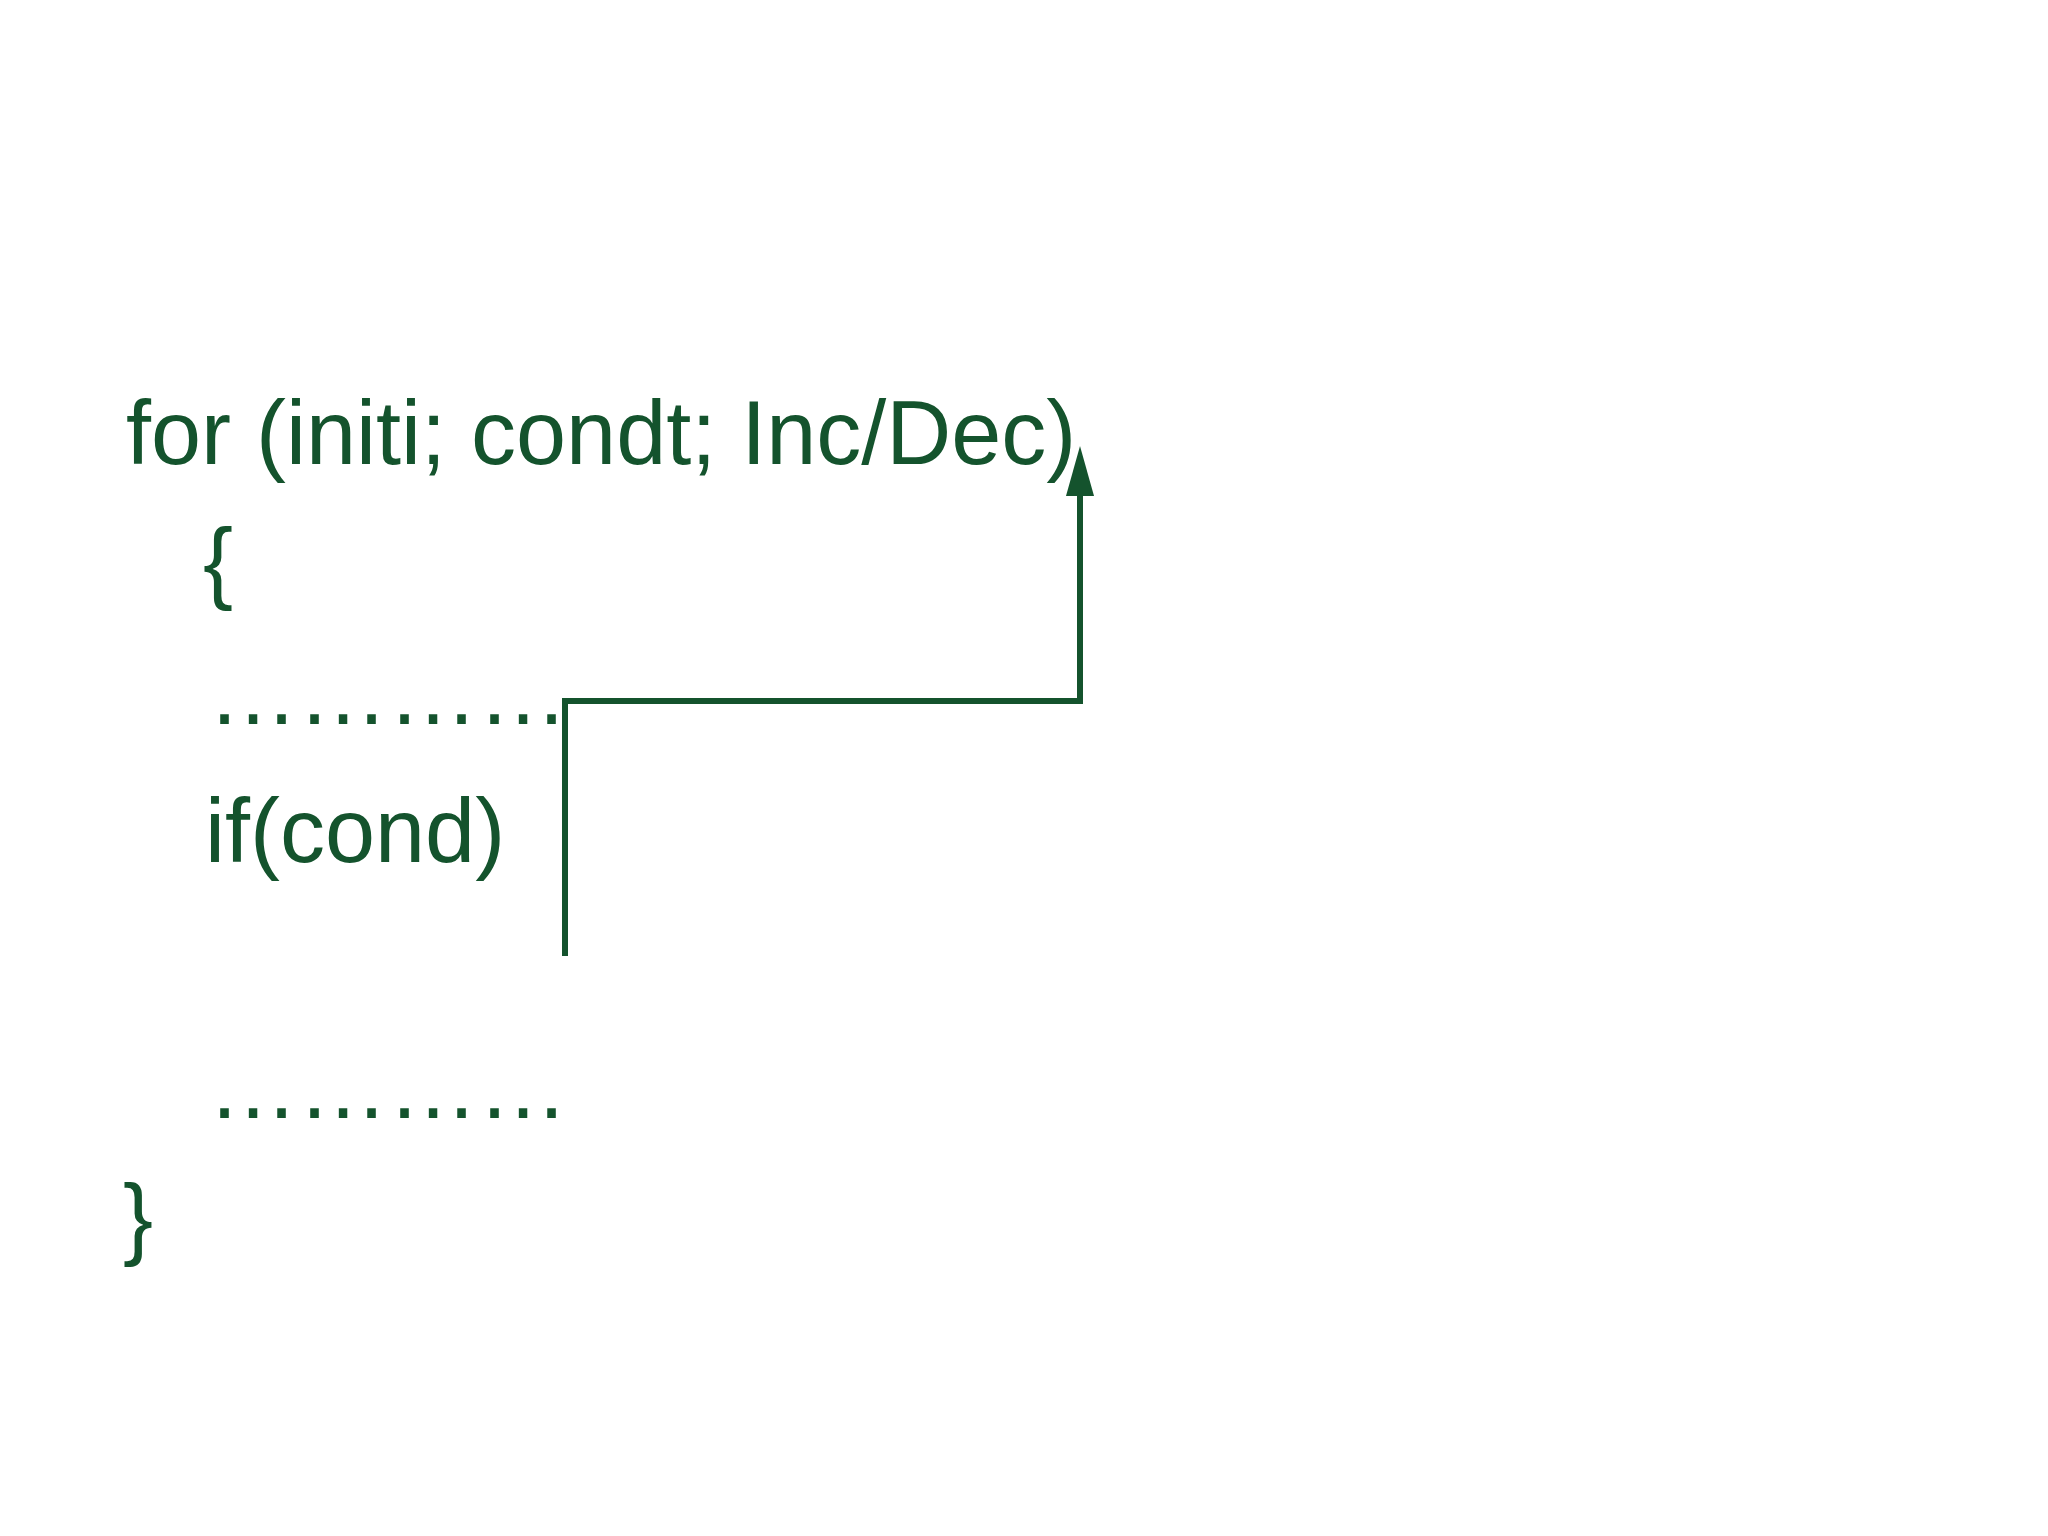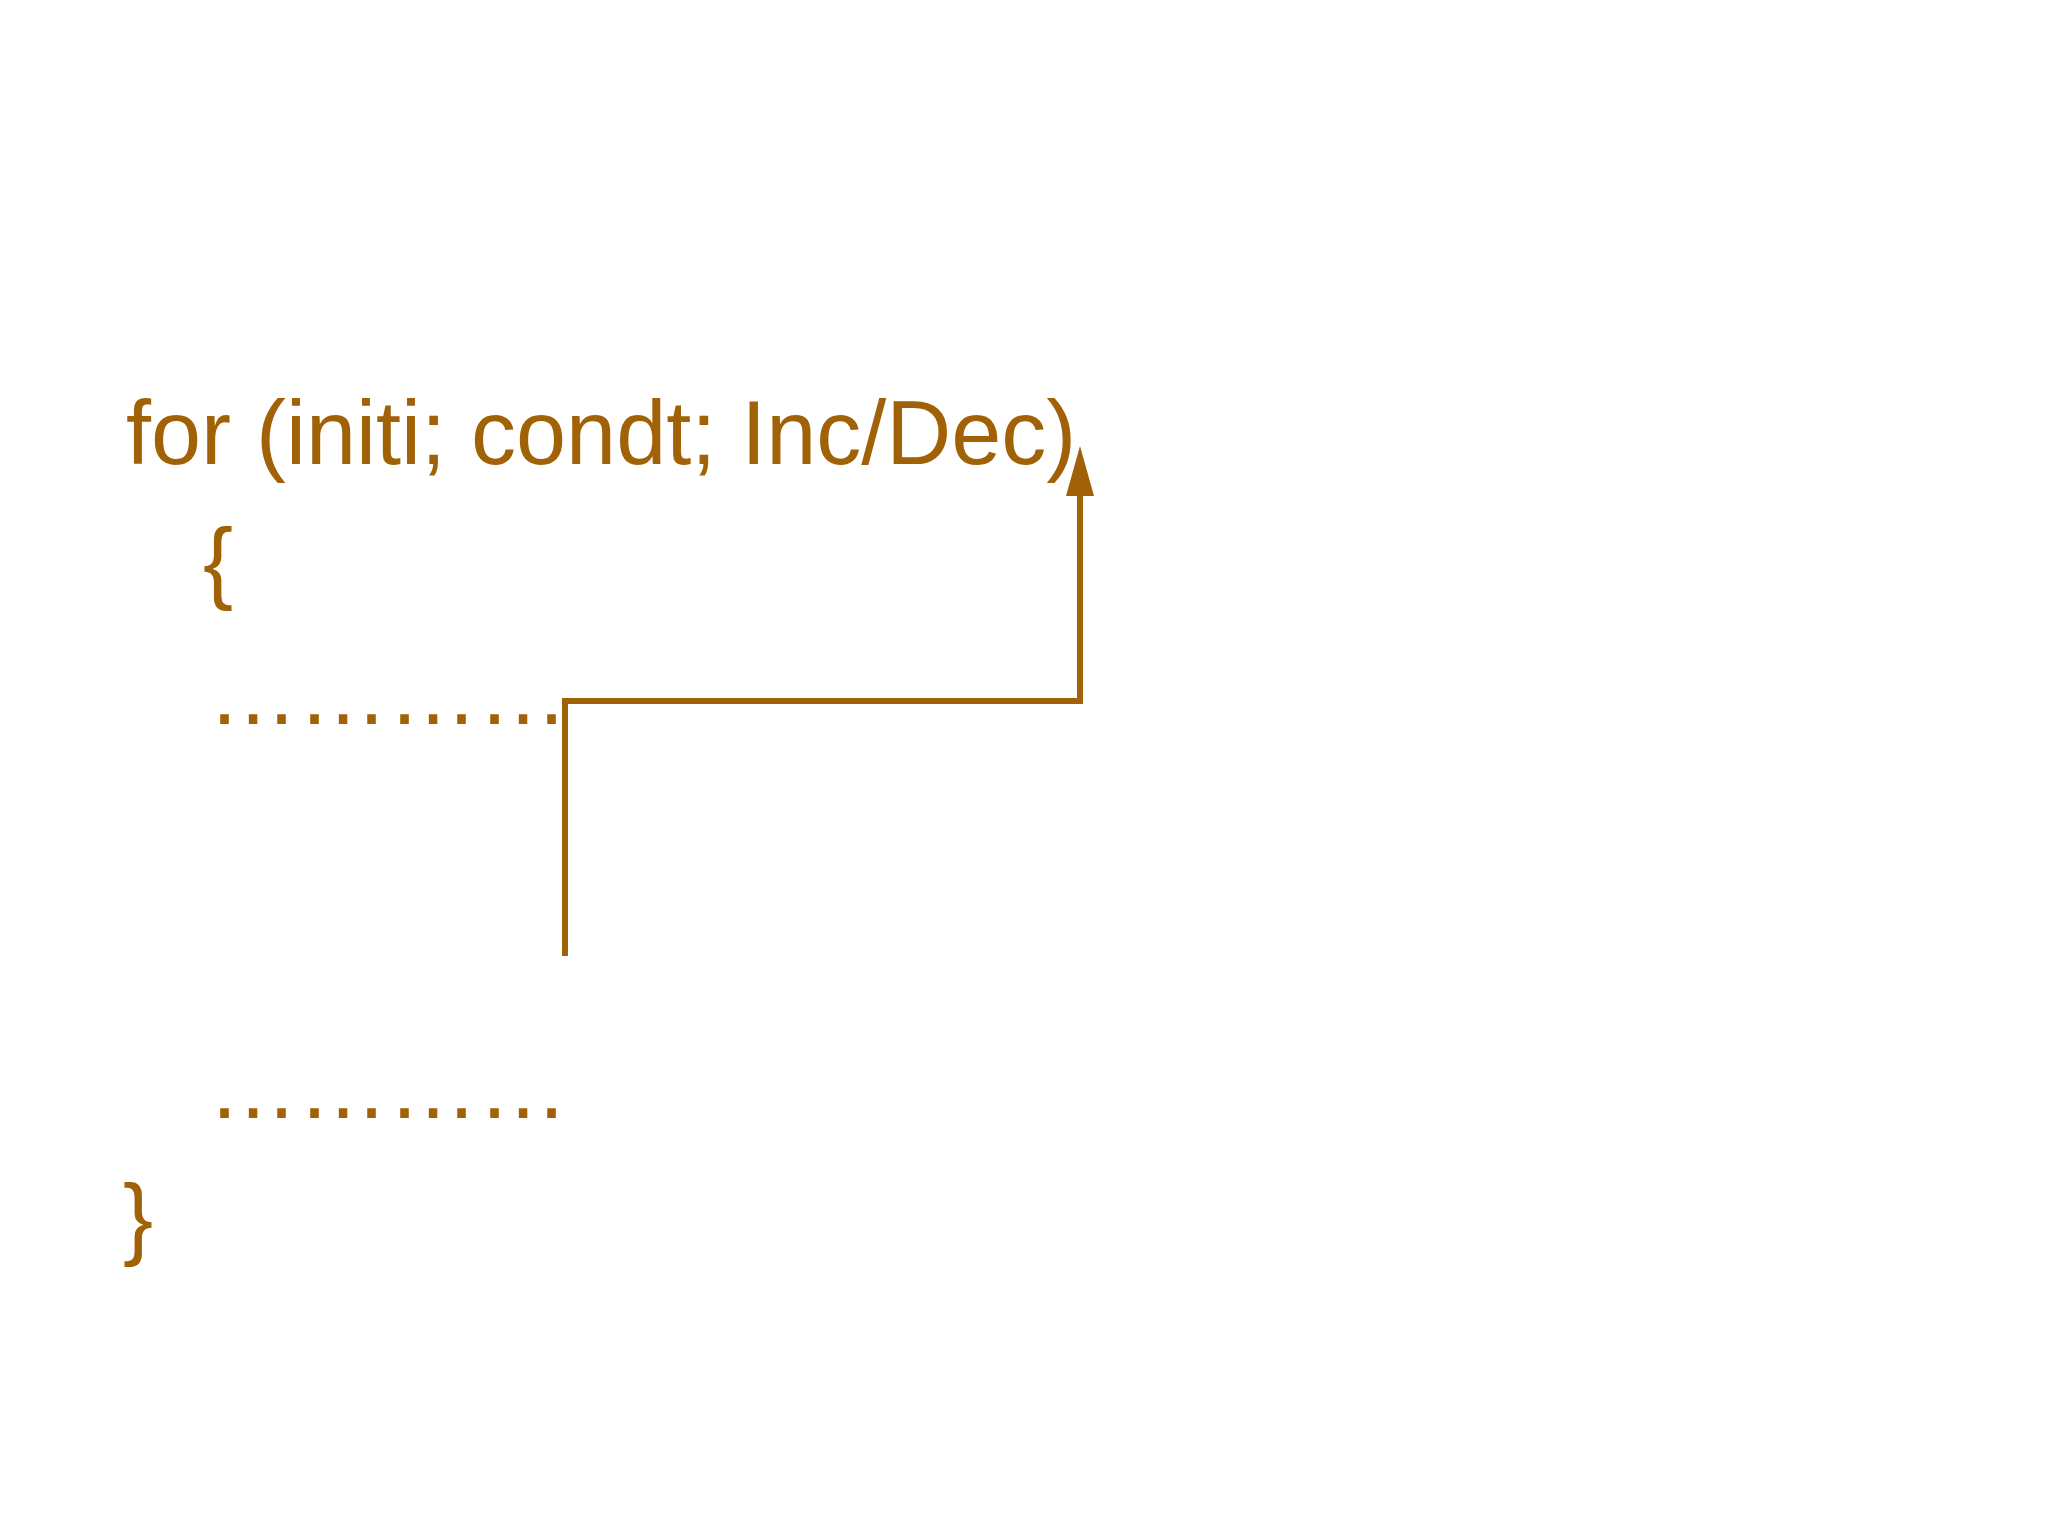--- a/index.html
+++ b/index.html
@@ -45,28 +45,29 @@
     stroke-linejoin: miter;
   }
   .flow-arrow polygon {
     fill: currentColor;
     stroke: none;
   }
 </style>
 </head>
 <body>
 
-<div class="slide" style="background-color: rgb(255, 255, 255); color: #a16207;">
+<div class="slide" style="background-color: rgb(255, 255, 255); color: #14532d;">
 
   <div class="code-line line-for">for (initi; condt; Inc/Dec)</div>
 
   <div class="code-line line-open-brace">{</div>
 
   <div class="code-line line-dots1">…………</div>
 
+  <div class="code-line line-if">if(cond)</div>
 
 
   <div class="code-line line-dots2">…………</div>
 
   <div class="code-line line-close-brace">}</div>
 
   <svg class="flow-arrow" viewBox="0 0 600 560" xmlns="http://www.w3.org/2000/svg">
     <path d="M45 536 L45 281 L560 281 L560 70"></path>
     <polygon points="560,26 546,76 574,76"></polygon>
   </svg>

